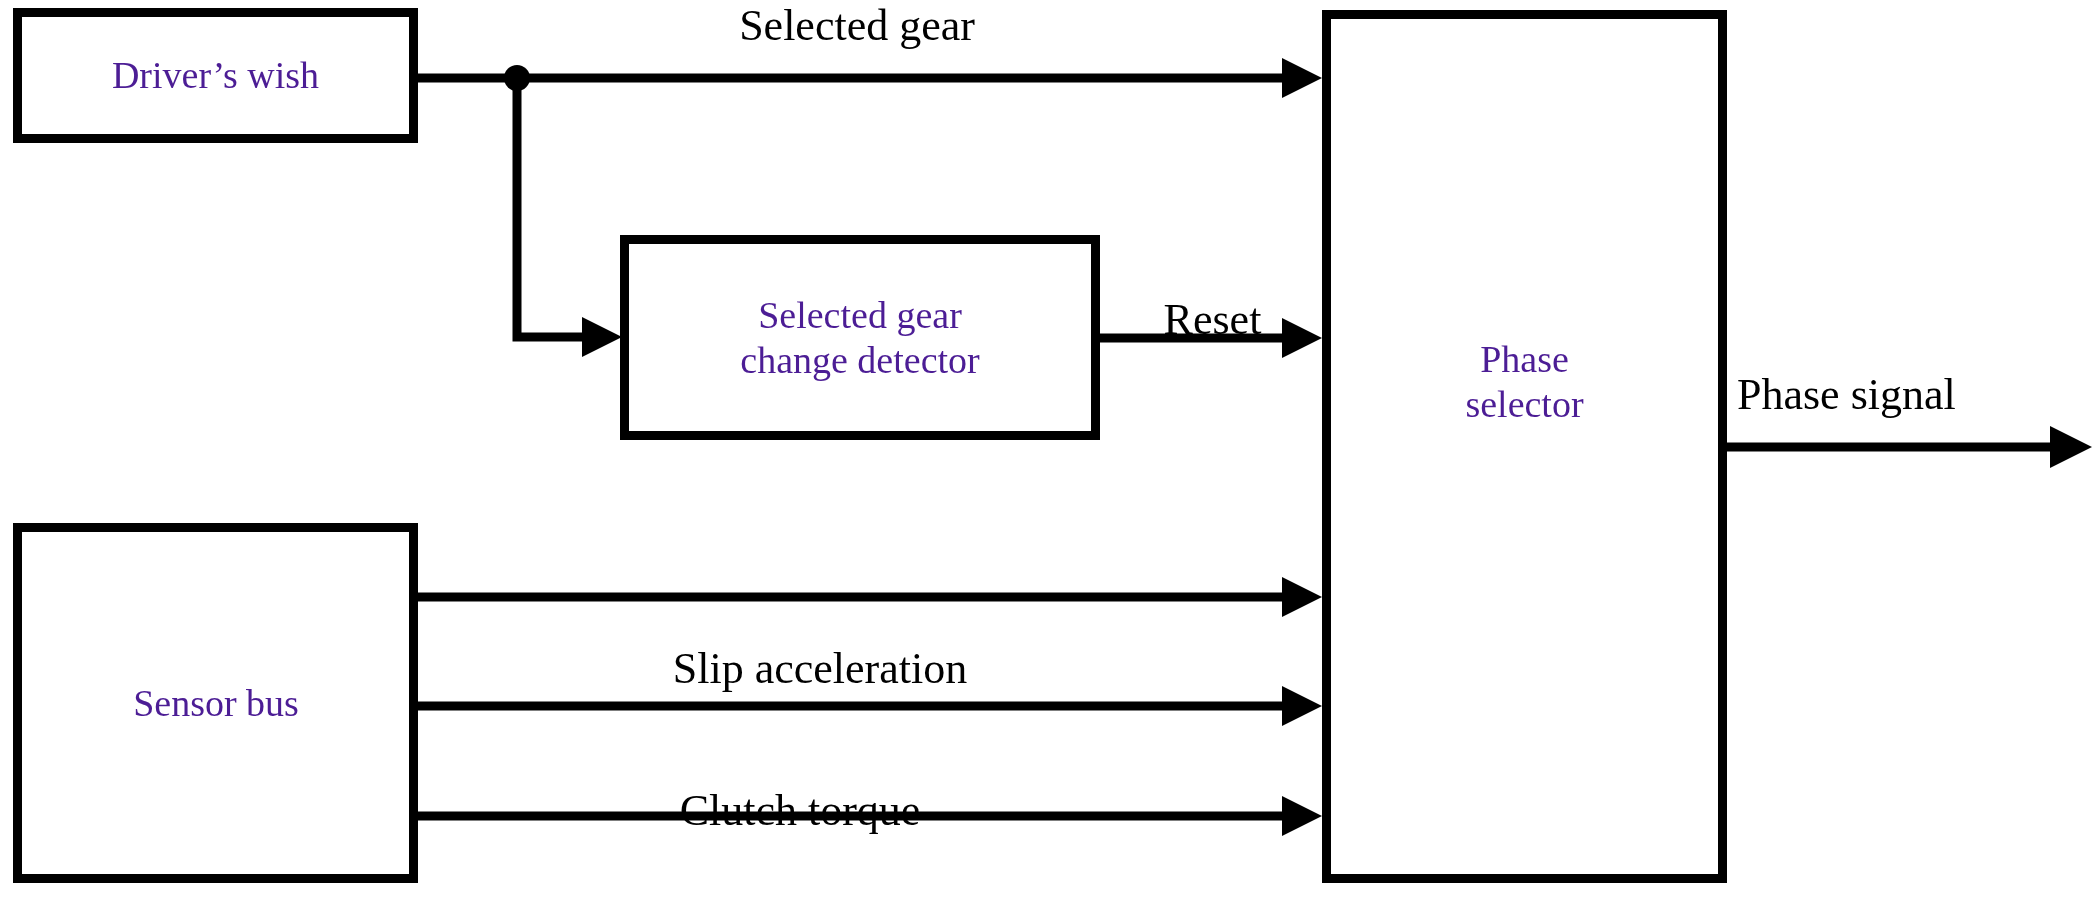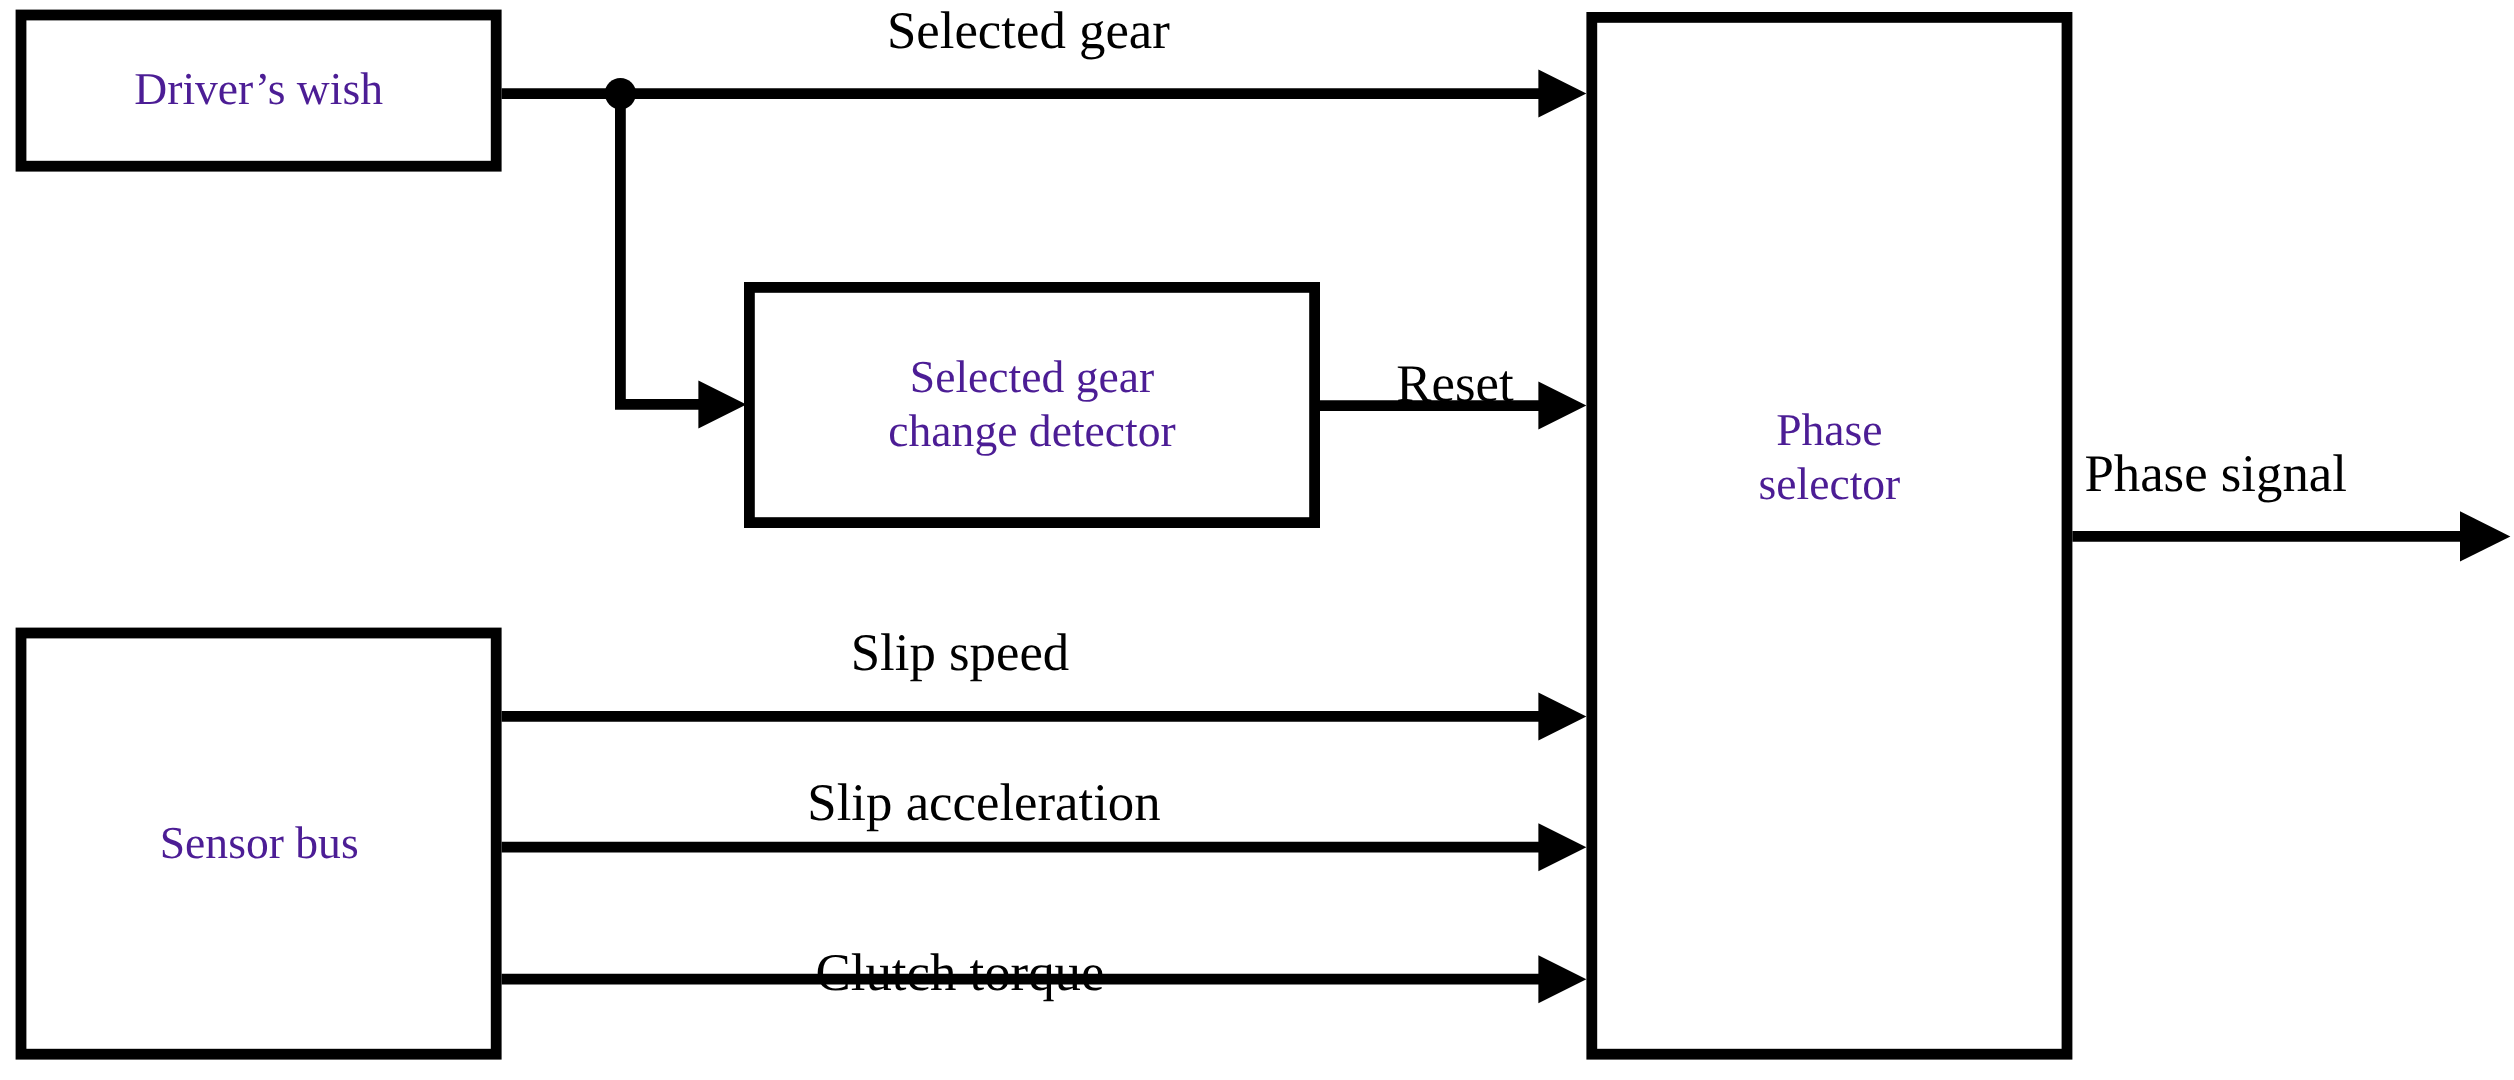--- a/index.html
+++ b/index.html
@@ -126,21 +126,20 @@
 
   <div class="blk-label" id="label-sensor-bus">Sensor bus</div>
 
   <div class="blk-label" id="label-phase-selector">Phase
 selector</div>
 
   <div class="wire-label" id="label-selected-gear">Selected gear</div>
 
   <div class="wire-label" id="label-reset">Reset</div>
 
-  <div class="wire-label" id="label-slip-speed">Slip speed</div>
 
   <div class="wire-label" id="label-slip-accel">Slip acceleration</div>
 
   <div class="wire-label" id="label-clutch-torque">Clutch torque</div>
 
   <div class="wire-label" id="label-phase-signal">Phase signal</div>
 
 </div>
 
 </body></html>

